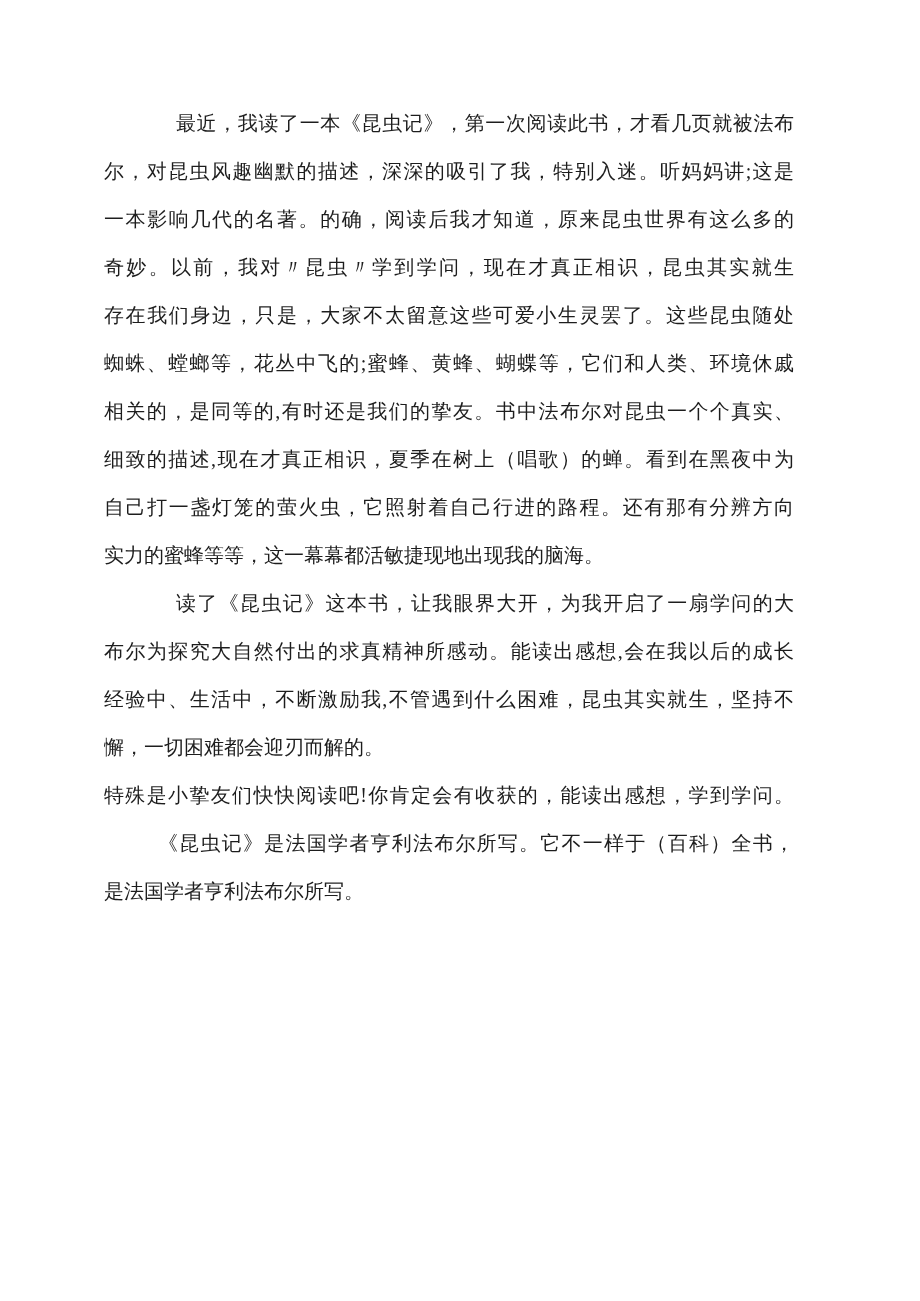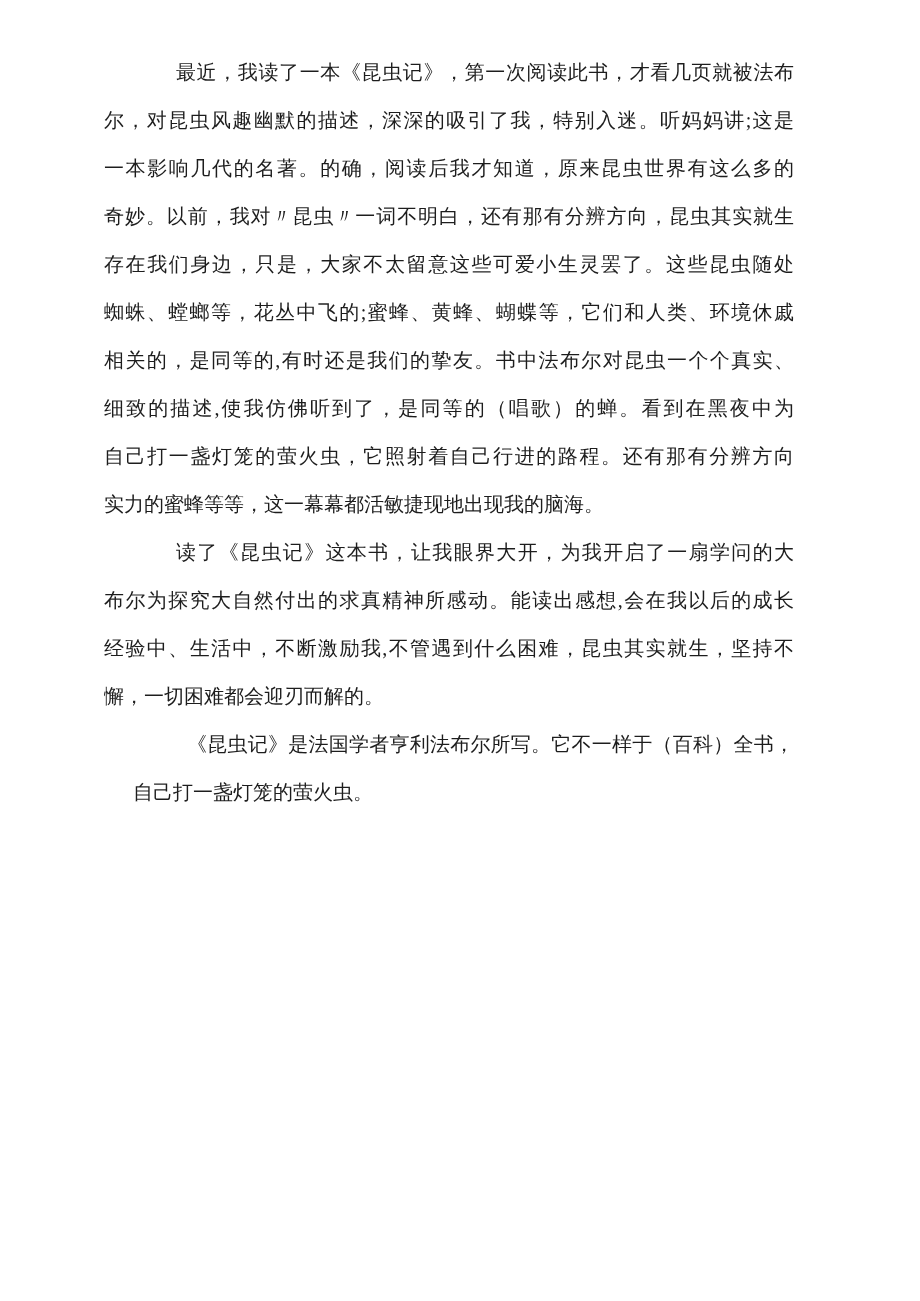--- a/index.html
+++ b/index.html
@@ -11,21 +11,21 @@
     width: 920px;
     height: 1301px;
     overflow: hidden;
     font-family: "Liberation Serif", "DejaVu Serif", serif;
     color: #1d1d1d;
   }
   .page {
     box-sizing: border-box;
     width: 920px;
     height: 1301px;
-    padding: 48px 126px 0 104px; 
+    padding: 99px 126px 0 104px; 
     background: #ffffff;
   }
   .paragraph {
     margin: 0;
   }
   .line {
     font-size: 20px;
     line-height: 48px;
     height: 48px;
     text-align: justify;
@@ -39,49 +39,49 @@
     text-align-last: left;
   }
   .paragraph.role-heading {
     margin-top: 14px;
     margin-bottom: 36px;
   }
   .paragraph.role-heading .line.first-line {
     text-indent: 76px;
   }
   .paragraph.role-body-indented {
-    margin-left: 29px;
   }
   .paragraph.role-body-indented .line.first-line {
     text-indent: 54px;
   }
 </style>
 </head>
 <body style="background: rgb(255, 255, 255); color: rgb(29, 29, 29);">
 
 <main class="page">
   <div id="document-body">
       <div class="paragraph role-body">
         <div class="line first-line">最近，我读了一本《昆虫记》，第一次阅读此书，才看几页就被法布</div>
         <div class="line">尔，对昆虫风趣幽默的描述，深深的吸引了我，特别入迷。听妈妈讲;这是</div>
         <div class="line">一本影响几代的名著。的确，阅读后我才知道，原来昆虫世界有这么多的</div>
-        <div class="line">奇妙。以前，我对〃昆虫〃一词不明白，还有那有分辨方向，昆虫其实就生</div>
+        <div class="line">奇妙。以前，我对〃昆虫〃学到学问，现在才真正相识，昆虫其实就生</div>
         <div class="line">存在我们身边，只是，大家不太留意这些可爱小生灵罢了。这些昆虫随处</div>
         <div class="line">蜘蛛、螳螂等，花丛中飞的;蜜蜂、黄蜂、蝴蝶等，它们和人类、环境休戚</div>
         <div class="line">相关的，是同等的,有时还是我们的挚友。书中法布尔对昆虫一个个真实、</div>
-        <div class="line">细致的描述,使我仿佛听到了，是同等的（唱歌）的蝉。看到在黑夜中为</div>
+        <div class="line">细致的描述,现在才真正相识，夏季在树上（唱歌）的蝉。看到在黑夜中为</div>
         <div class="line">自己打一盏灯笼的萤火虫，它照射着自己行进的路程。还有那有分辨方向</div>
         <div class="line no-stretch">实力的蜜蜂等等，这一幕幕都活敏捷现地出现我的脑海。</div>
       </div>
       <div class="paragraph role-body">
         <div class="line first-line">读了《昆虫记》这本书，让我眼界大开，为我开启了一扇学问的大门，</div>
         <div class="line">布尔为探究大自然付出的求真精神所感动。能读出感想,会在我以后的成长</div>
         <div class="line">经验中、生活中，不断激励我,不管遇到什么困难，昆虫其实就生，坚持不</div>
         <div class="line no-stretch">懈，一切困难都会迎刃而解的。</div>
       </div>
       <div class="paragraph role-body">
+        <div class="line">特殊是小挚友们快快阅读吧!你肯定会有收获的，能读出感想，学到学问。</div>
       </div>
       <div class="paragraph role-body-indented">
         <div class="line first-line">《昆虫记》是法国学者亨利法布尔所写。它不一样于（百科）全书，</div>
-        <div class="line no-stretch">自己打一盏灯笼的萤火虫。</div>
+        <div class="line no-stretch">是法国学者亨利法布尔所写。</div>
       </div>
     </div>
 </main>
 
 </body></html>

